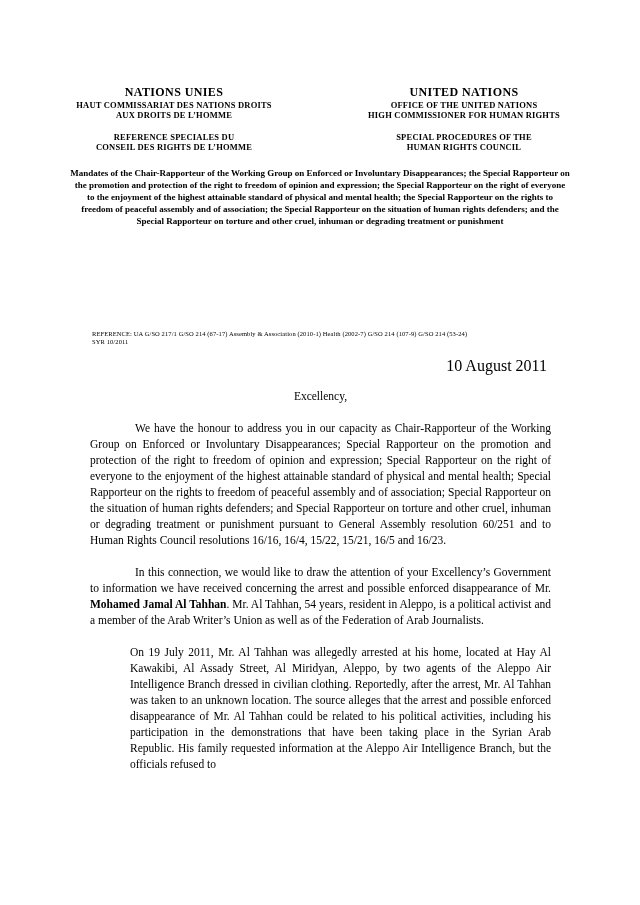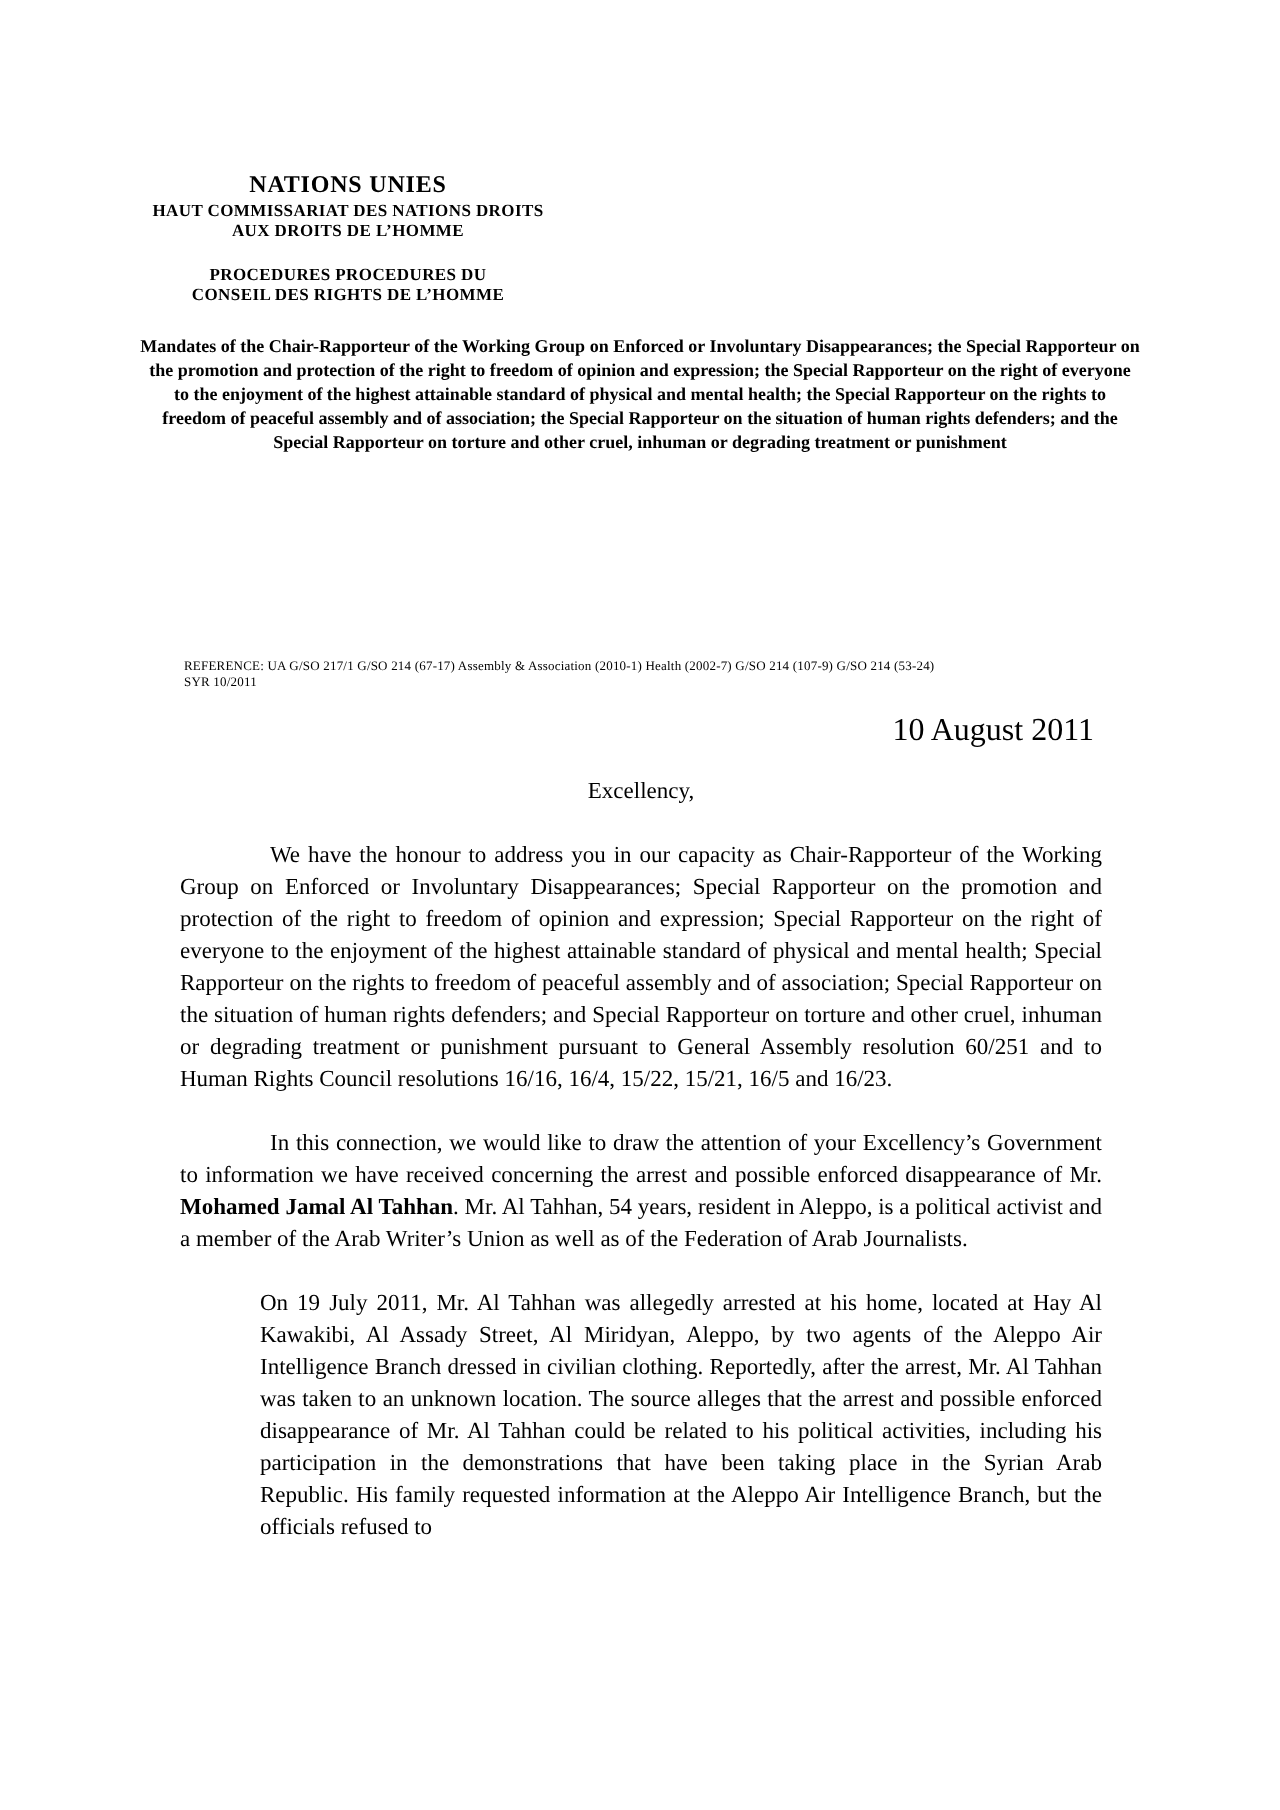--- a/index.html
+++ b/index.html
@@ -69,25 +69,34 @@
 </head>
 <body>
 
 <div class="page">
 
   <div class="header-col fr">
     <div class="org-name">NATIONS UNIES</div>
     <div class="office-line">HAUT COMMISSARIAT DES NATIONS DROITS</div>
     <div class="office-line">AUX DROITS DE L’HOMME</div>
     <div class="procedures-block">
-      <div class="office-line">PROCEDURES PROCEDURES DU</div>
+      <div class="office-line">REFERENCE SPECIALES DU</div>
       <div class="office-line">CONSEIL DES RIGHTS DE L’HOMME</div>
     </div>
   </div>
 
+  <div class="header-col en">
+    <div class="org-name">UNITED NATIONS</div>
+    <div class="office-line">OFFICE OF THE UNITED NATIONS</div>
+    <div class="office-line">HIGH COMMISSIONER FOR HUMAN RIGHTS</div>
+    <div class="procedures-block">
+      <div class="office-line">SPECIAL PROCEDURES OF THE</div>
+      <div class="office-line">HUMAN RIGHTS COUNCIL</div>
+    </div>
+  </div>
 
   <div class="mandates">Mandates of the Chair-Rapporteur of the Working Group on Enforced or Involuntary Disappearances; the Special Rapporteur on the promotion and protection of the right to freedom of opinion and expression; the Special Rapporteur on the right of everyone to the enjoyment of the highest attainable standard of physical and mental health; the Special Rapporteur on the rights to freedom of peaceful assembly and of association; the Special Rapporteur on the situation of human rights defenders; and the Special Rapporteur on torture and other cruel, inhuman or degrading treatment or punishment</div>
 
   <div class="reference">
     <div>REFERENCE: UA G/SO 217/1 G/SO 214 (67-17) Assembly &amp; Association (2010-1) Health (2002-7) G/SO 214 (107-9) G/SO 214 (53-24)</div>
     <div>SYR 10/2011</div>
   </div>
 
   <div class="date-line">10 August 2011</div>
 

